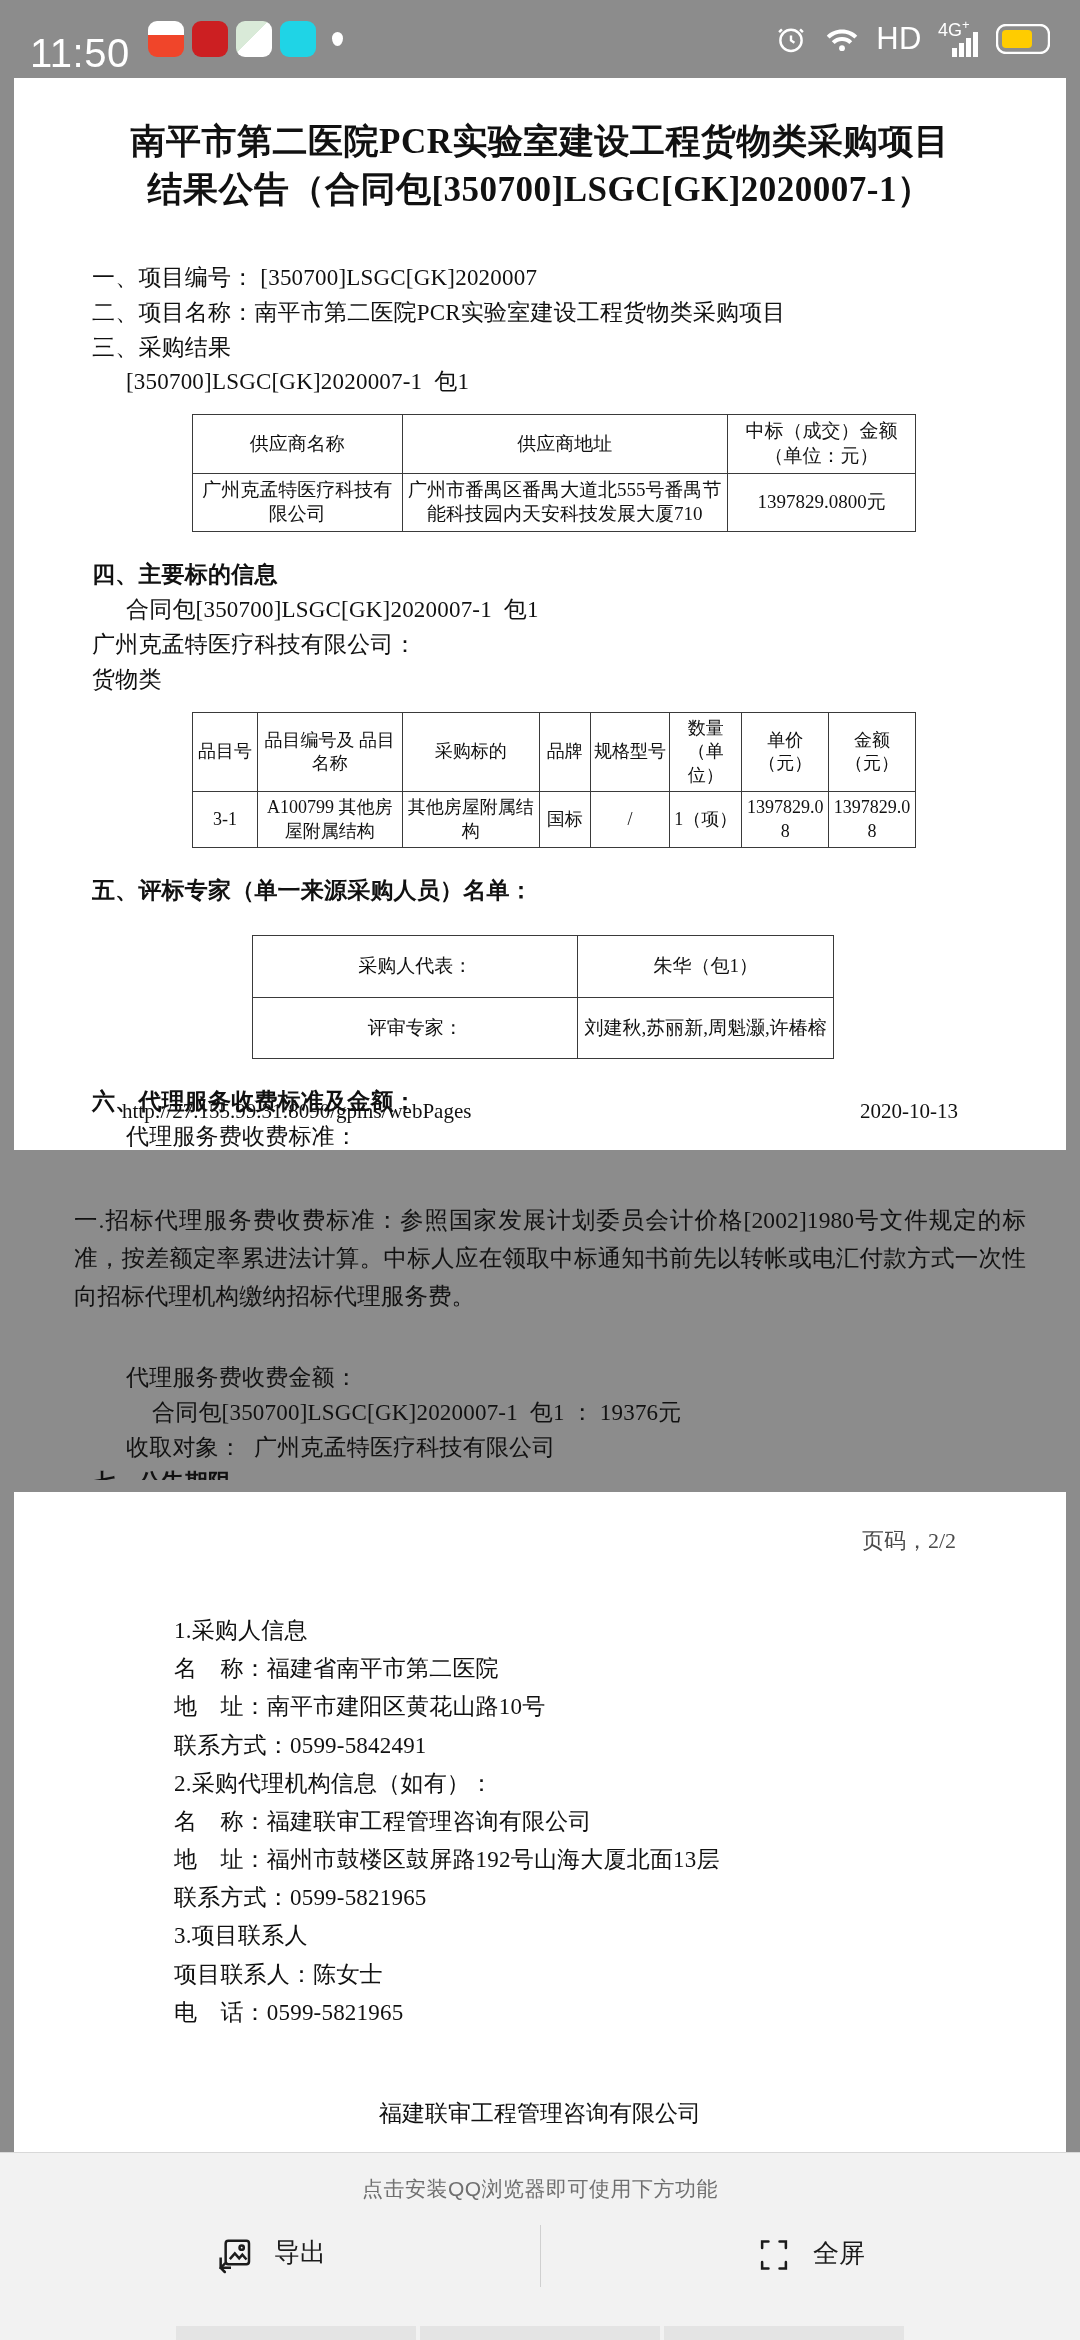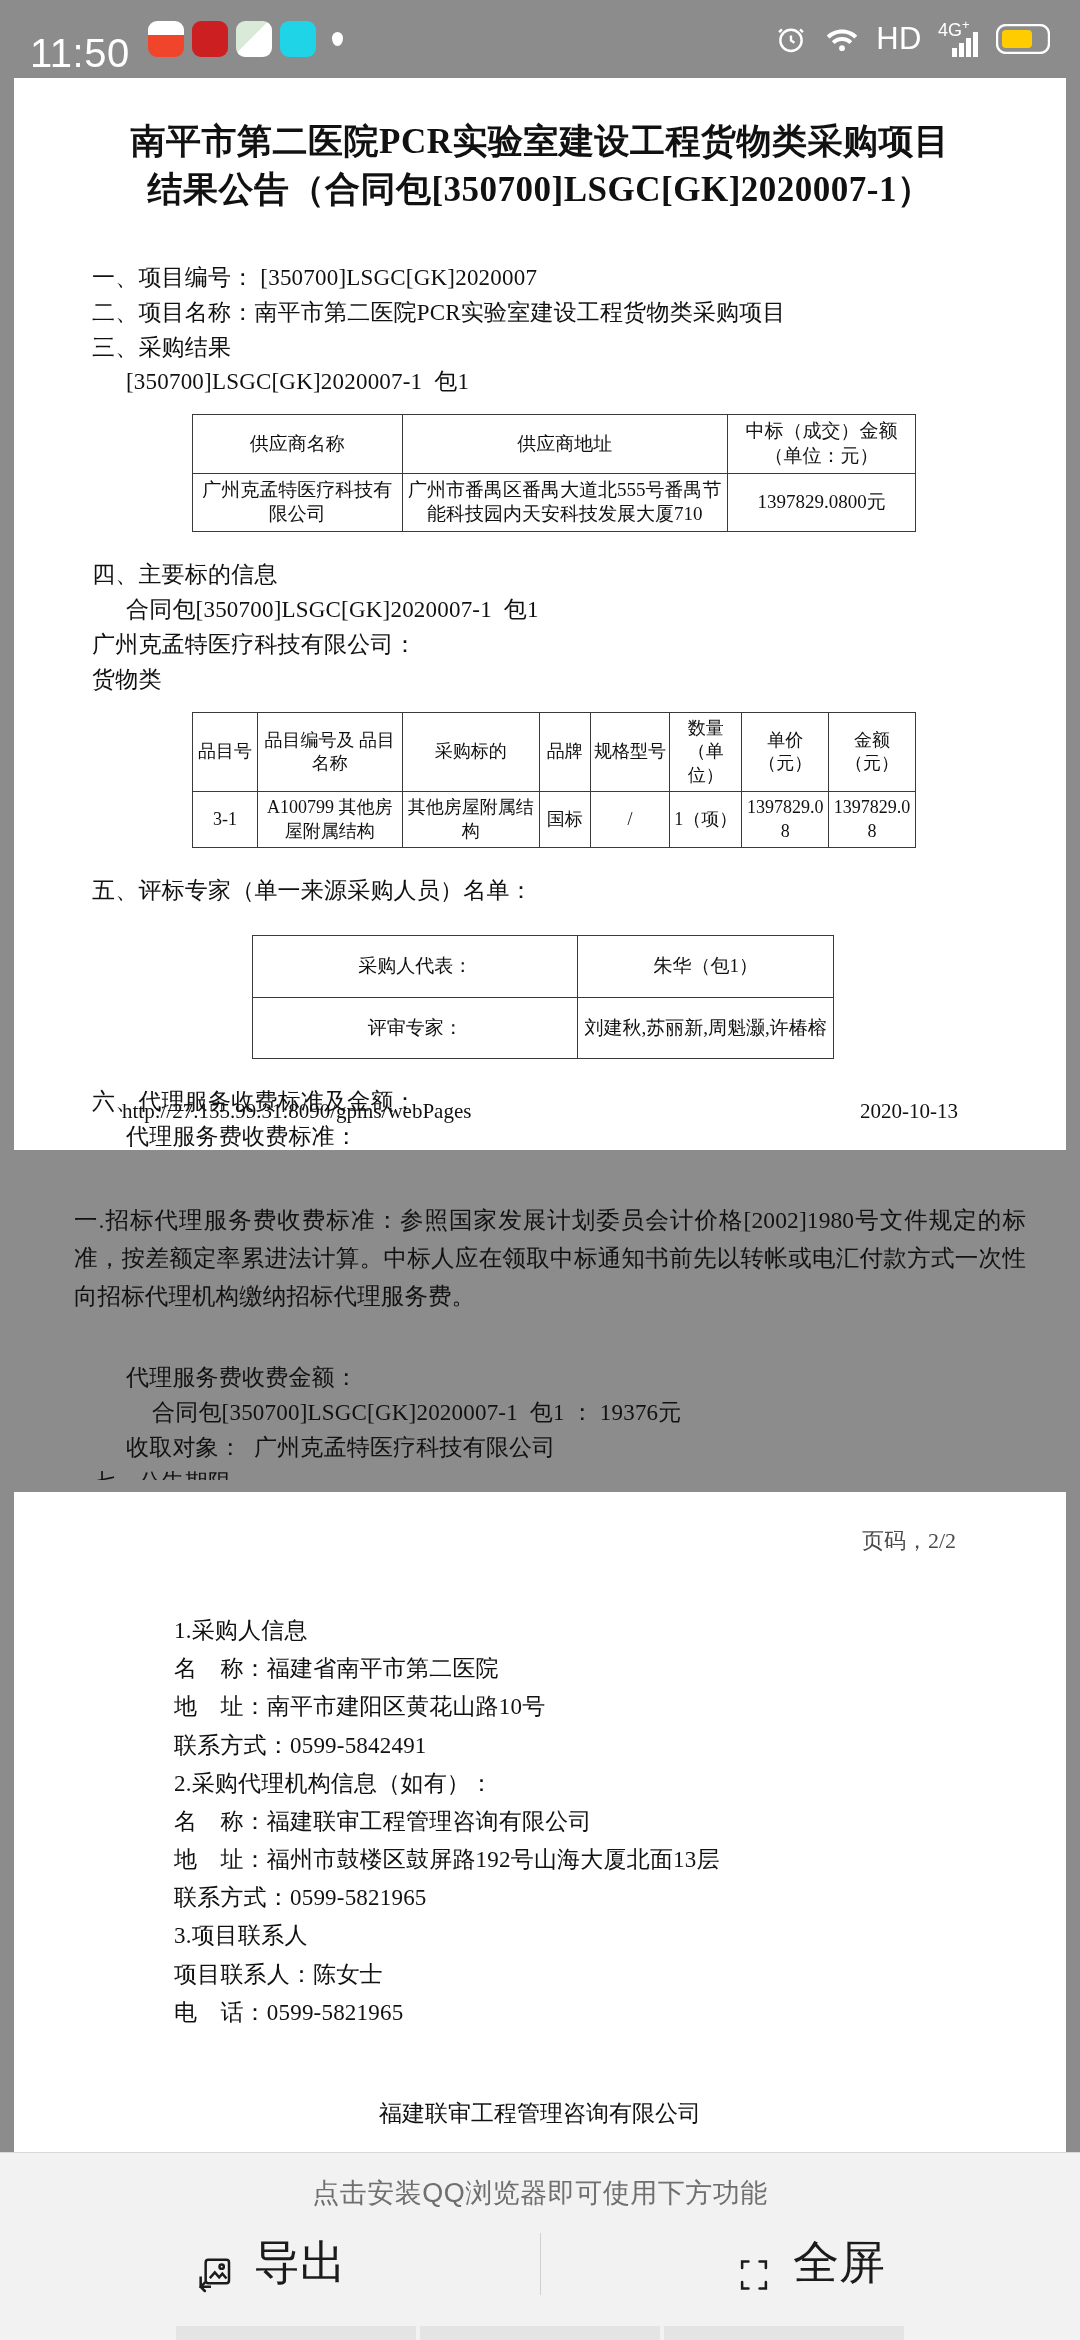--- a/index.html
+++ b/index.html
@@ -92,21 +92,21 @@
   .doc-title .tl { display: block; }
 
   .body-block { padding: 0 60px 0 78px; }
 
   .ln {
     font-size: 23px;
     line-height: 1.52;
     white-space: pre-wrap;
     letter-spacing: 0.2px;
   }
-  .ln.heading { font-weight: normal; }
+  .ln.heading { font-weight: bold; }
   .ind1 { padding-left: 34px; }
   .ind2 { padding-left: 60px; }
   .sp-s { height: 14px; }
   .sp-m { height: 26px; }
   .sp-l { height: 46px; }
 
   
   table.doc-tbl {
     border-collapse: collapse;
     width: 100%;
@@ -162,36 +162,36 @@
   .botbar {
     position: absolute; left: 0; bottom: 0;
     width: 1080px; height: 188px;
     background: #f2f2f2;
     border-top: 1px solid #d8d8d8;
   }
   .promo {
     text-align: center;
     color: #6f6f6f;
     font-family: "Liberation Sans", sans-serif;
-    font-size: 27px;
+    font-size: 21px;
     padding-top: 22px;
     letter-spacing: 0.5px;
   }
   .actions {
     display: flex; align-items: center;
     height: 104px;
     position: relative;
   }
   .action {
     flex: 1;
-    display: flex; align-items: flex-end; justify-content: center;
+    display: flex; align-items: flex-start; justify-content: center;
     gap: 20px;
     color: #1b1b1b;
     font-family: "Liberation Sans", sans-serif;
-    font-size: 46px;
+    font-size: 26px;
   }
   .act-div {
     position: absolute; left: 50%; top: 22px;
     width: 1px; height: 62px; background: #d0d0d0;
   }
   .act-icon svg { display: block; }
   .navhint {
     position: absolute; bottom: 0; left: 0; width: 1080px; height: 14px;
     display: flex; gap: 4px; padding: 0 176px;
   }

